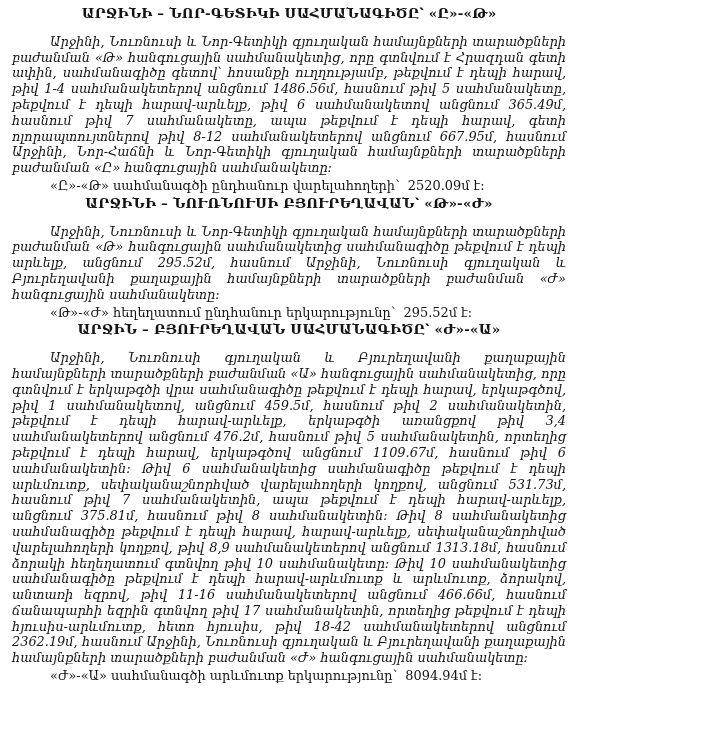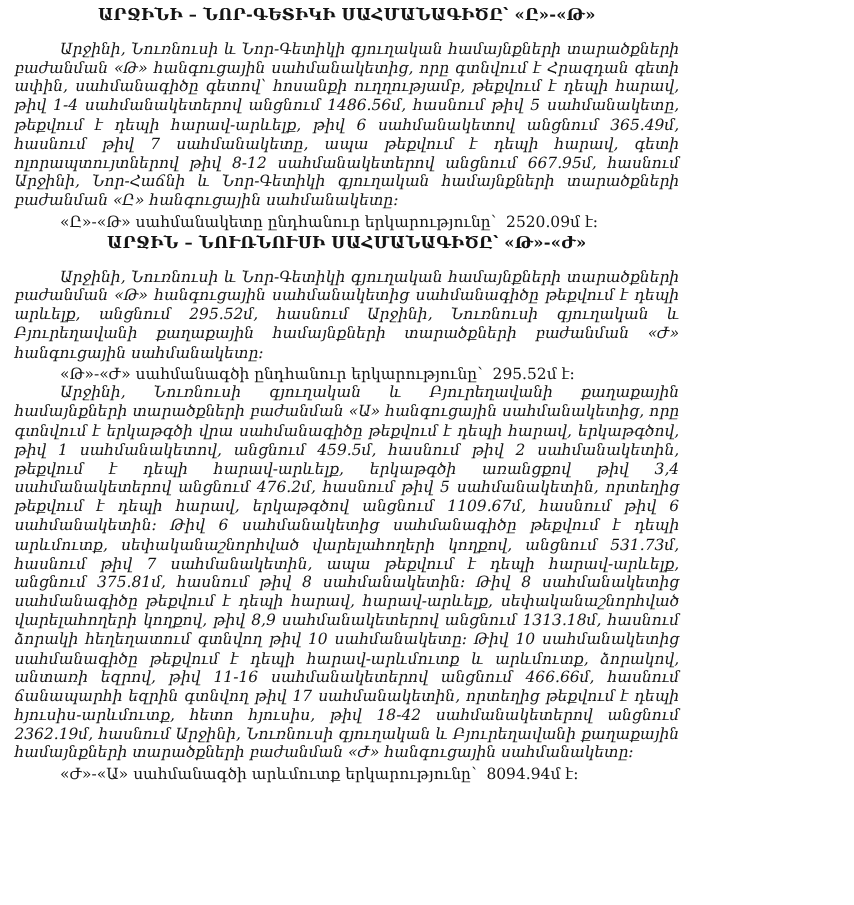--- a/index.html
+++ b/index.html
@@ -42,27 +42,28 @@
   }
 </style>
 </head>
 <body>
 
 <div class="page">
 
   <div>
     <div class="section-heading">ԱՐՋԻՆԻ – ՆՈՐ-ԳԵՏԻԿԻ ՍԱՀՄԱՆԱԳԻԾԸ՝ «Ը»-«Թ»</div>
     <p class="body-paragraph">Արջինի, Նուռնուսի և Նոր-Գետիկի գյուղական համայնքների տարածքների բաժանման «Թ» հանգուցային սահմանակետից, որը գտնվում է Հրազդան գետի ափին, սահմանագիծը գետով՝ հոսանքի ուղղությամբ, թեքվում է դեպի հարավ, թիվ 1-4 սահմանակետերով անցնում 1486.56մ, հասնում թիվ 5 սահմանակետը, թեքվում է դեպի հարավ-արևելք, թիվ 6 սահմանակետով անցնում 365.49մ, հասնում թիվ 7 սահմանակետը, ապա թեքվում է դեպի հարավ, գետի ոլորապտույտներով թիվ 8-12 սահմանակետերով անցնում 667.95մ, հասնում Արջինի, Նոր-Հաճնի և Նոր-Գետիկի գյուղական համայնքների տարածքների բաժանման «Ը» հանգուցային սահմանակետը:</p>
-    <p class="total-line">«Ը»-«Թ» սահմանակետը ընդհանուր երկարությունը՝  2520.09մ է:</p>
+    <p class="total-line">«Ը»-«Թ» սահմանագծի ընդհանուր վարելահողերի՝  2520.09մ է:</p>
   </div>
 
   <div>
-    <div class="section-heading">ԱՐՋԻՆ – ՆՈՒՌՆՈՒՍԻ ՍԱՀՄԱՆԱԳԻԾԸ՝ «Թ»-«Ժ»</div>
+    <div class="section-heading">ԱՐՋԻՆԻ – ՆՈՒՌՆՈՒՍԻ ԲՅՈՒՐԵՂԱՎԱՆ՝ «Թ»-«Ժ»</div>
     <p class="body-paragraph">Արջինի, Նուռնուսի և Նոր-Գետիկի գյուղական համայնքների տարածքների բաժանման «Թ» հանգուցային սահմանակետից սահմանագիծը թեքվում է դեպի արևելք, անցնում 295.52մ, հասնում Արջինի, Նուռնուսի գյուղական և Բյուրեղավանի քաղաքային համայնքների տարածքների բաժանման «Ժ» հանգուցային սահմանակետը:</p>
-    <p class="total-line">«Թ»-«Ժ» սահմանագծի ընդհանուր երկարությունը՝  295.52մ է:</p>
+    <p class="total-line">«Թ»-«Ժ» հեղեղատում ընդհանուր երկարությունը՝  295.52մ է:</p>
   </div>
 
   <div>
+    <div class="section-heading">ԱՐՋԻՆ – ԲՅՈՒՐԵՂԱՎԱՆ ՍԱՀՄԱՆԱԳԻԾԸ՝ «Ժ»-«Ա»</div>
     <p class="body-paragraph">Արջինի, Նուռնուսի գյուղական և Բյուրեղավանի քաղաքային համայնքների տարածքների բաժանման «Ա» հանգուցային սահմանակետից, որը գտնվում է երկաթգծի վրա սահմանագիծը թեքվում է դեպի հարավ, երկաթգծով, թիվ 1 սահմանակետով, անցնում 459.5մ, հասնում թիվ 2 սահմանակետին, թեքվում է դեպի հարավ-արևելք, երկաթգծի առանցքով թիվ 3,4 սահմանակետերով անցնում 476.2մ, հասնում թիվ 5 սահմանակետին, որտեղից թեքվում է դեպի հարավ, երկաթգծով անցնում 1109.67մ, հասնում թիվ 6 սահմանակետին: Թիվ 6 սահմանակետից սահմանագիծը թեքվում է դեպի արևմուտք, սեփականաշնորհված վարելահողերի կողքով, անցնում 531.73մ, հասնում թիվ 7 սահմանակետին, ապա թեքվում է դեպի հարավ-արևելք, անցնում 375.81մ, հասնում թիվ 8 սահմանակետին: Թիվ 8 սահմանակետից սահմանագիծը թեքվում է դեպի հարավ, հարավ-արևելք, սեփականաշնորհված վարելահողերի կողքով, թիվ 8,9 սահմանակետերով անցնում 1313.18մ, հասնում ձորակի հեղեղատում գտնվող թիվ 10 սահմանակետը: Թիվ 10 սահմանակետից սահմանագիծը թեքվում է դեպի հարավ-արևմուտք և արևմուտք, ձորակով, անտառի եզրով, թիվ 11-16 սահմանակետերով անցնում 466.66մ, հասնում ճանապարհի եզրին գտնվող թիվ 17 սահմանակետին, որտեղից թեքվում է դեպի հյուսիս-արևմուտք, հետո հյուսիս, թիվ 18-42 սահմանակետերով անցնում 2362.19մ, հասնում Արջինի, Նուռնուսի գյուղական և Բյուրեղավանի քաղաքային համայնքների տարածքների բաժանման «Ժ» հանգուցային սահմանակետը:</p>
     <p class="total-line">«Ժ»-«Ա» սահմանագծի արևմուտք երկարությունը՝  8094.94մ է:</p>
   </div>
 
 </div>
 
 </body></html>

